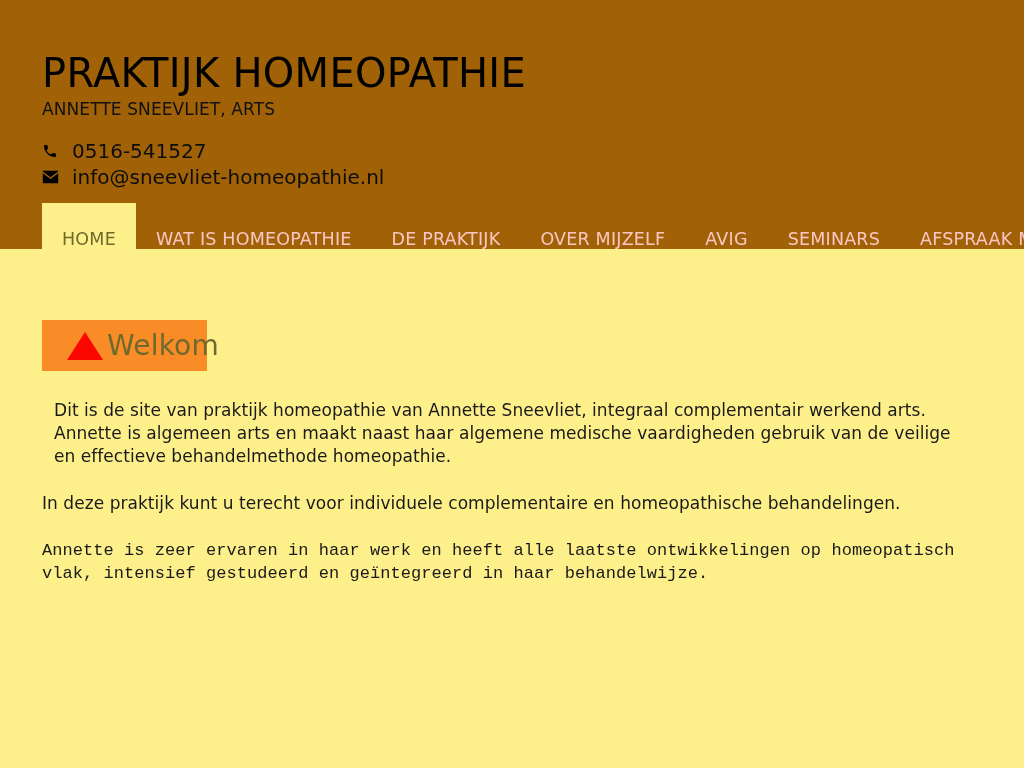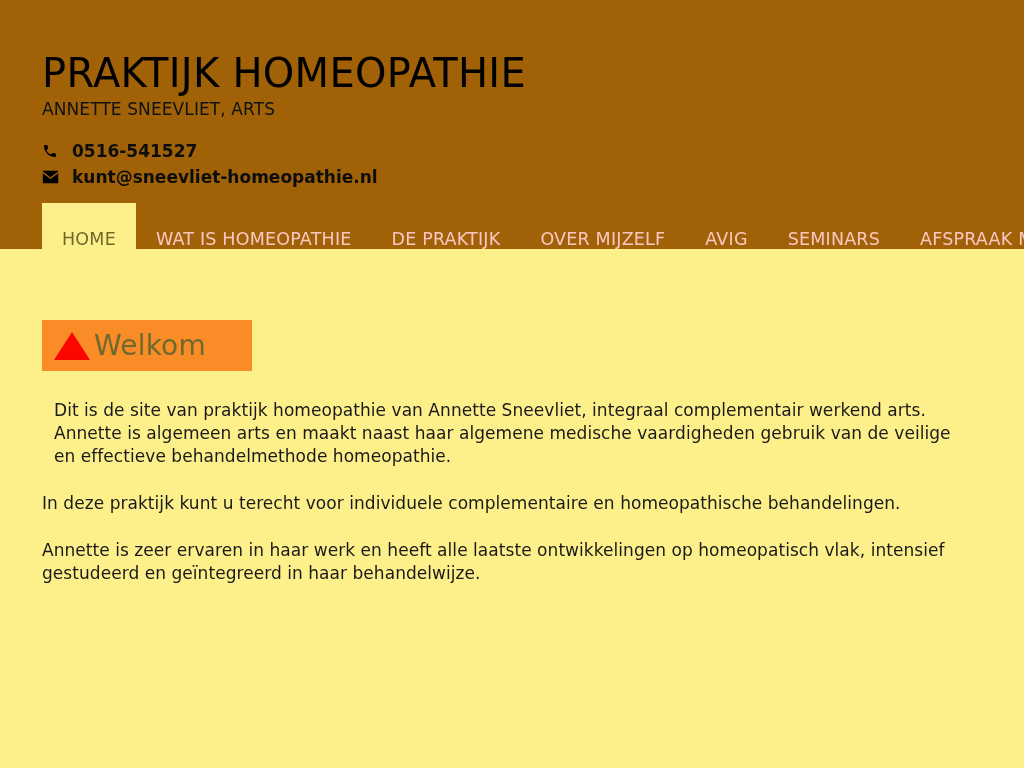--- a/index.html
+++ b/index.html
@@ -76,25 +76,24 @@
   .contact-icon {
     width: 30px;
     display: inline-flex;
     align-items: center;
     justify-content: flex-start;
     color: #000;
     flex: 0 0 30px;
   }
   .contact-icon svg { display: block; }
   .contact-text {
-    font-size: 17px;
+    font-size: 20px;
     color: #0d0d0d;
     line-height: 20px;
     white-space: nowrap;
-    font-weight: bold;
   }
 
   
   .nav {
     position: absolute;
     left: 42px;
     top: 203px;
     height: 46px;
     display: flex;
     align-items: stretch;
@@ -125,26 +124,26 @@
     top: 249px;
     width: 1024px;
     height: 519px;
     background: #fdf08a;
   }
 
   .welkom-box {
     position: absolute;
     left: 42px;
     top: 71px;
-    width: 210px;
+    width: 165px;
     height: 51px;
     background: #fa8c28;
     display: flex;
     align-items: center;
-    padding-left: 8px;
+    padding-left: 21px;
     text-align: right;
   }
   .welkom-triangle {
     width: 44px;
     flex: 0 0 44px;
     display: flex;
     align-items: center;
     justify-content: center;
   }
   .welkom-title {
@@ -162,21 +161,21 @@
     top: 150px;
     width: 930px;
   }
   .body-copy p {
     margin: 0 0 24px 0;
     font-size: 17px;
     line-height: 23px;
     color: #1a1a1a;
     letter-spacing: 0.05px;
   }
-  .body-copy p:last-child { margin-bottom: 0; }
+  .body-copy p:last-child { margin-bottom: 0; font-family: Liberation Mono, monospace; }
 </style>
 </head>
 <body>
 
 <div class="page">
 
   <div class="header">
 
     <h1 class="site-title">PRAKTIJK HOMEOPATHIE</h1>
 
@@ -192,21 +191,21 @@
         </span>
         <span class="contact-text">0516-541527</span>
       </li>
 
       <li class="contact-row">
         <span class="contact-icon">
           <svg width="17" height="14" viewBox="0 0 24 20" fill="#000">
             <path d="M1 1h22v1.2L12 10.5 1 2.2V1zM1 4.6l11 8.3 11-8.3V19H1V4.6z"></path>
           </svg>
         </span>
-        <span class="contact-text">kunt@sneevliet-homeopathie.nl</span>
+        <span class="contact-text">info@sneevliet-homeopathie.nl</span>
       </li>
 
     </ul>
 
     <nav class="nav">
       <div class="nav-item active">
         <span>HOME</span>
       </div>
       <div class="nav-item">
         <span>WAT IS HOMEOPATHIE</span>

